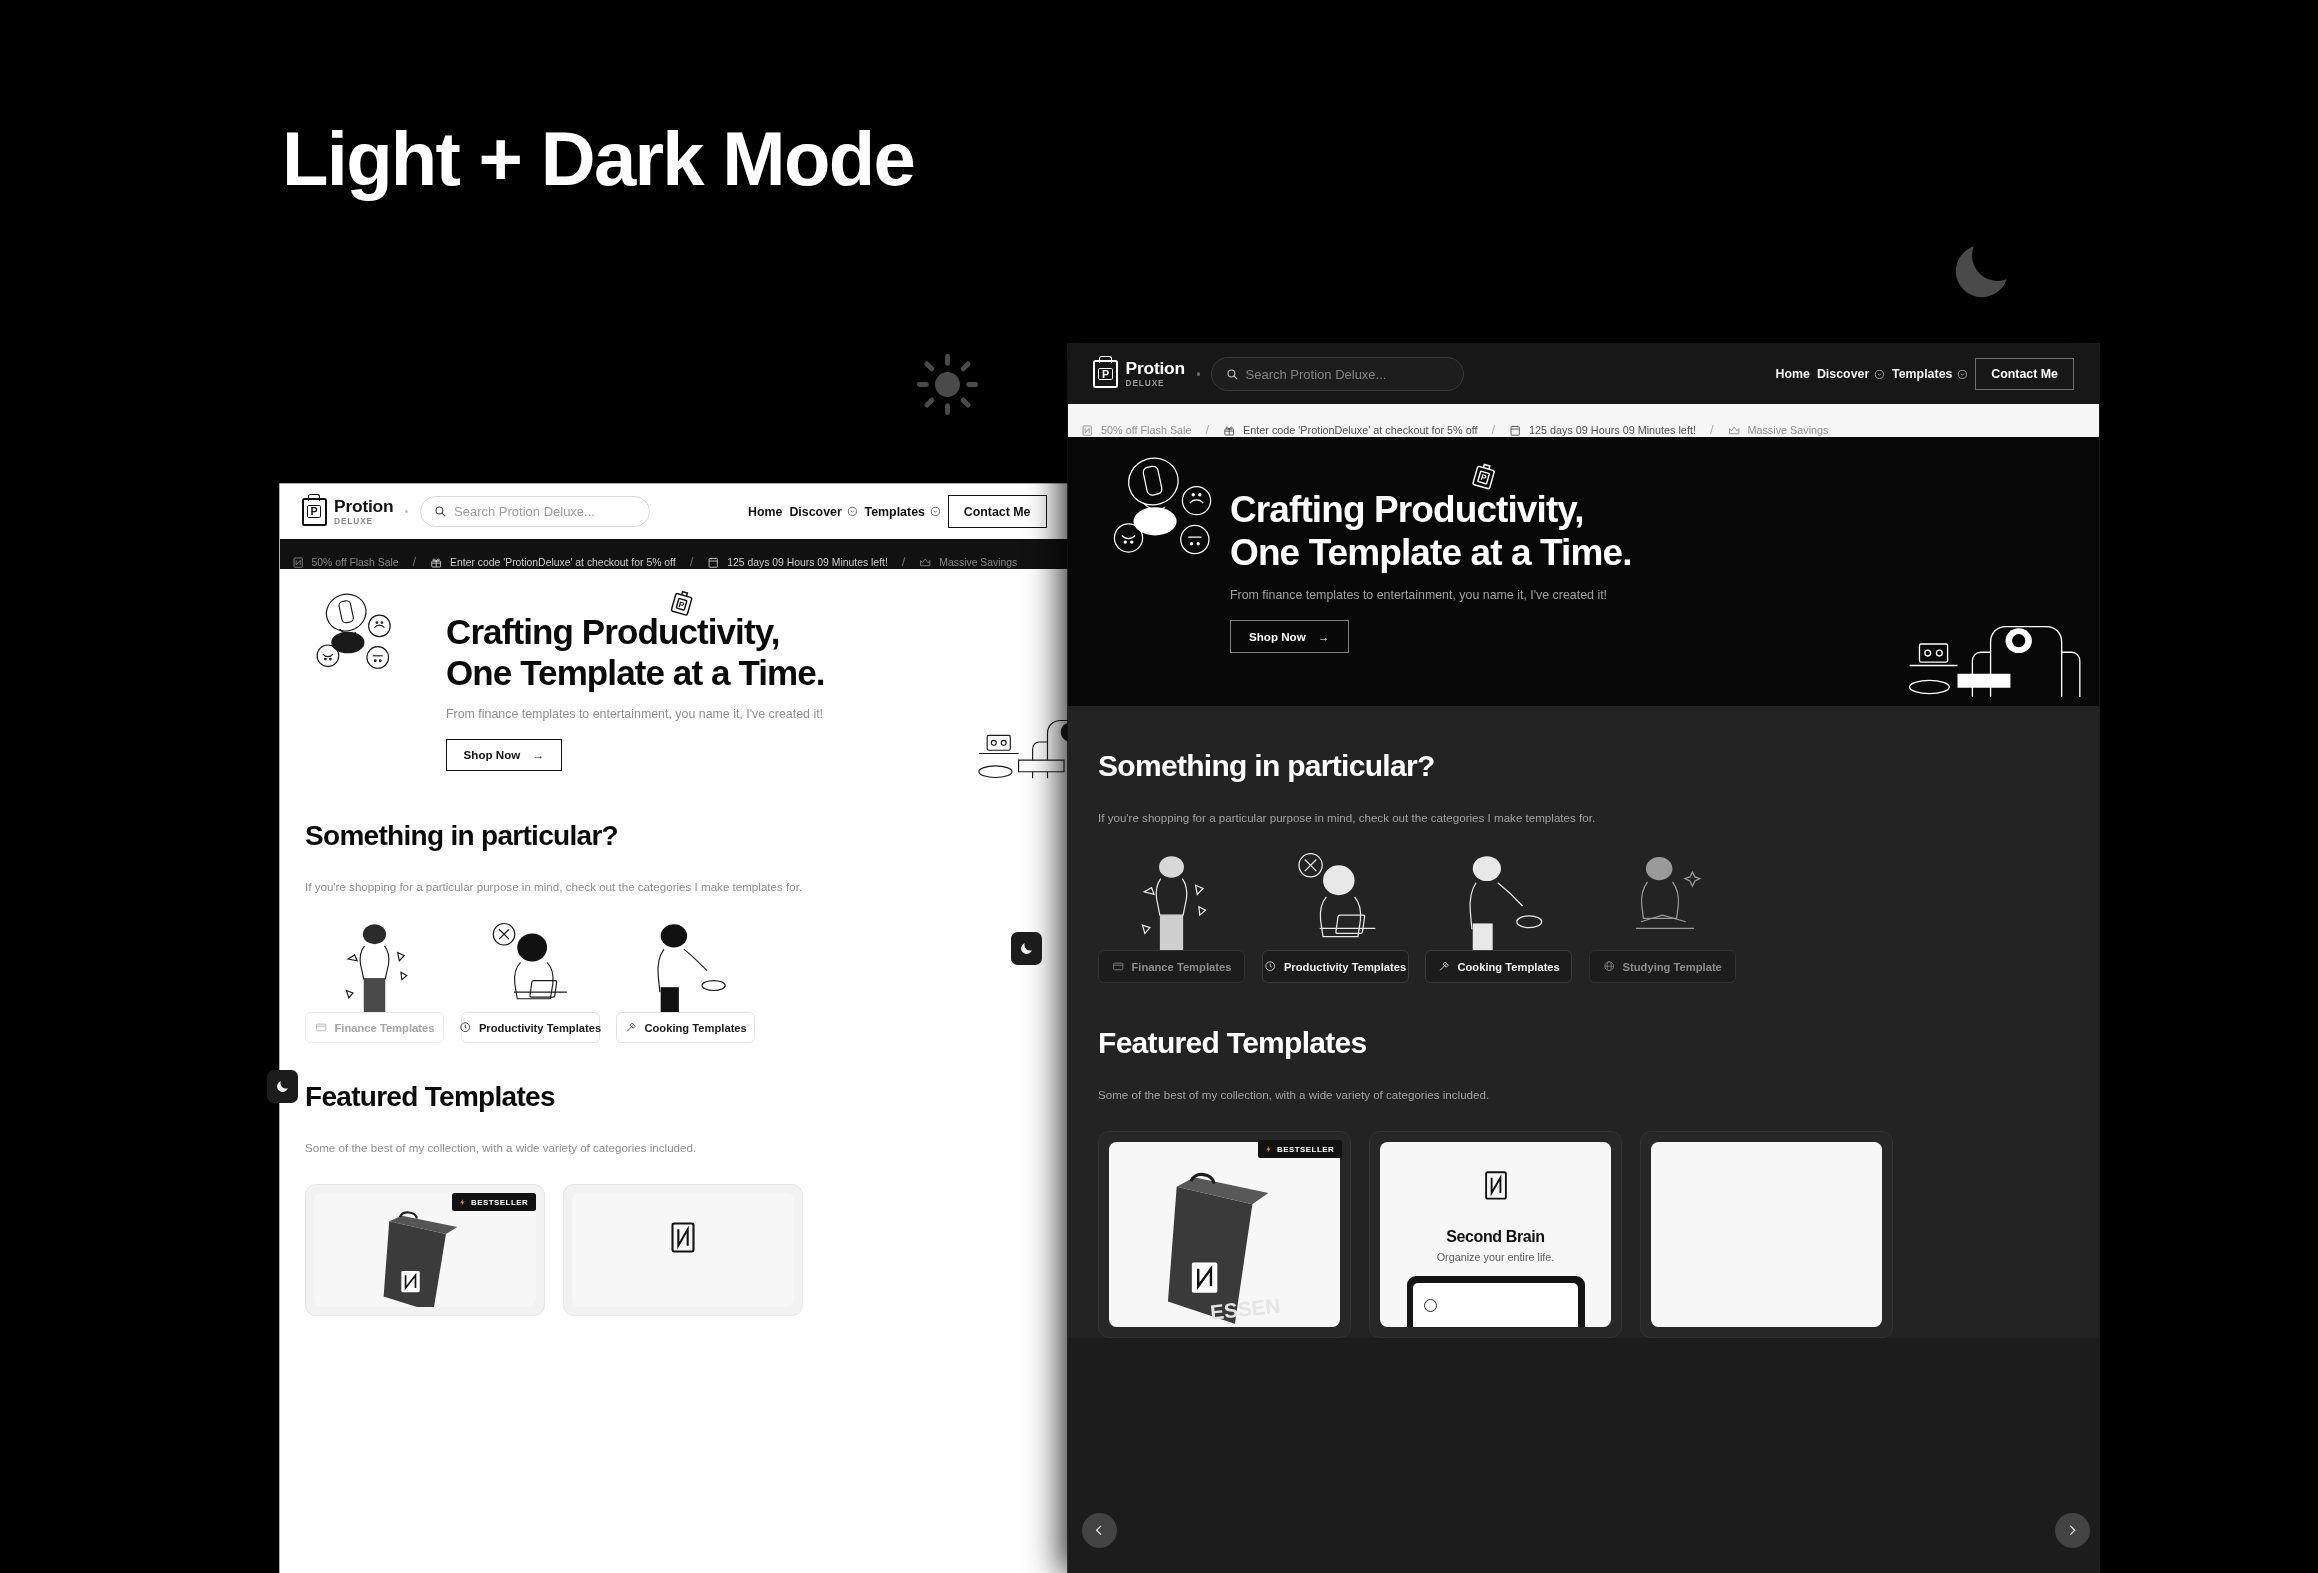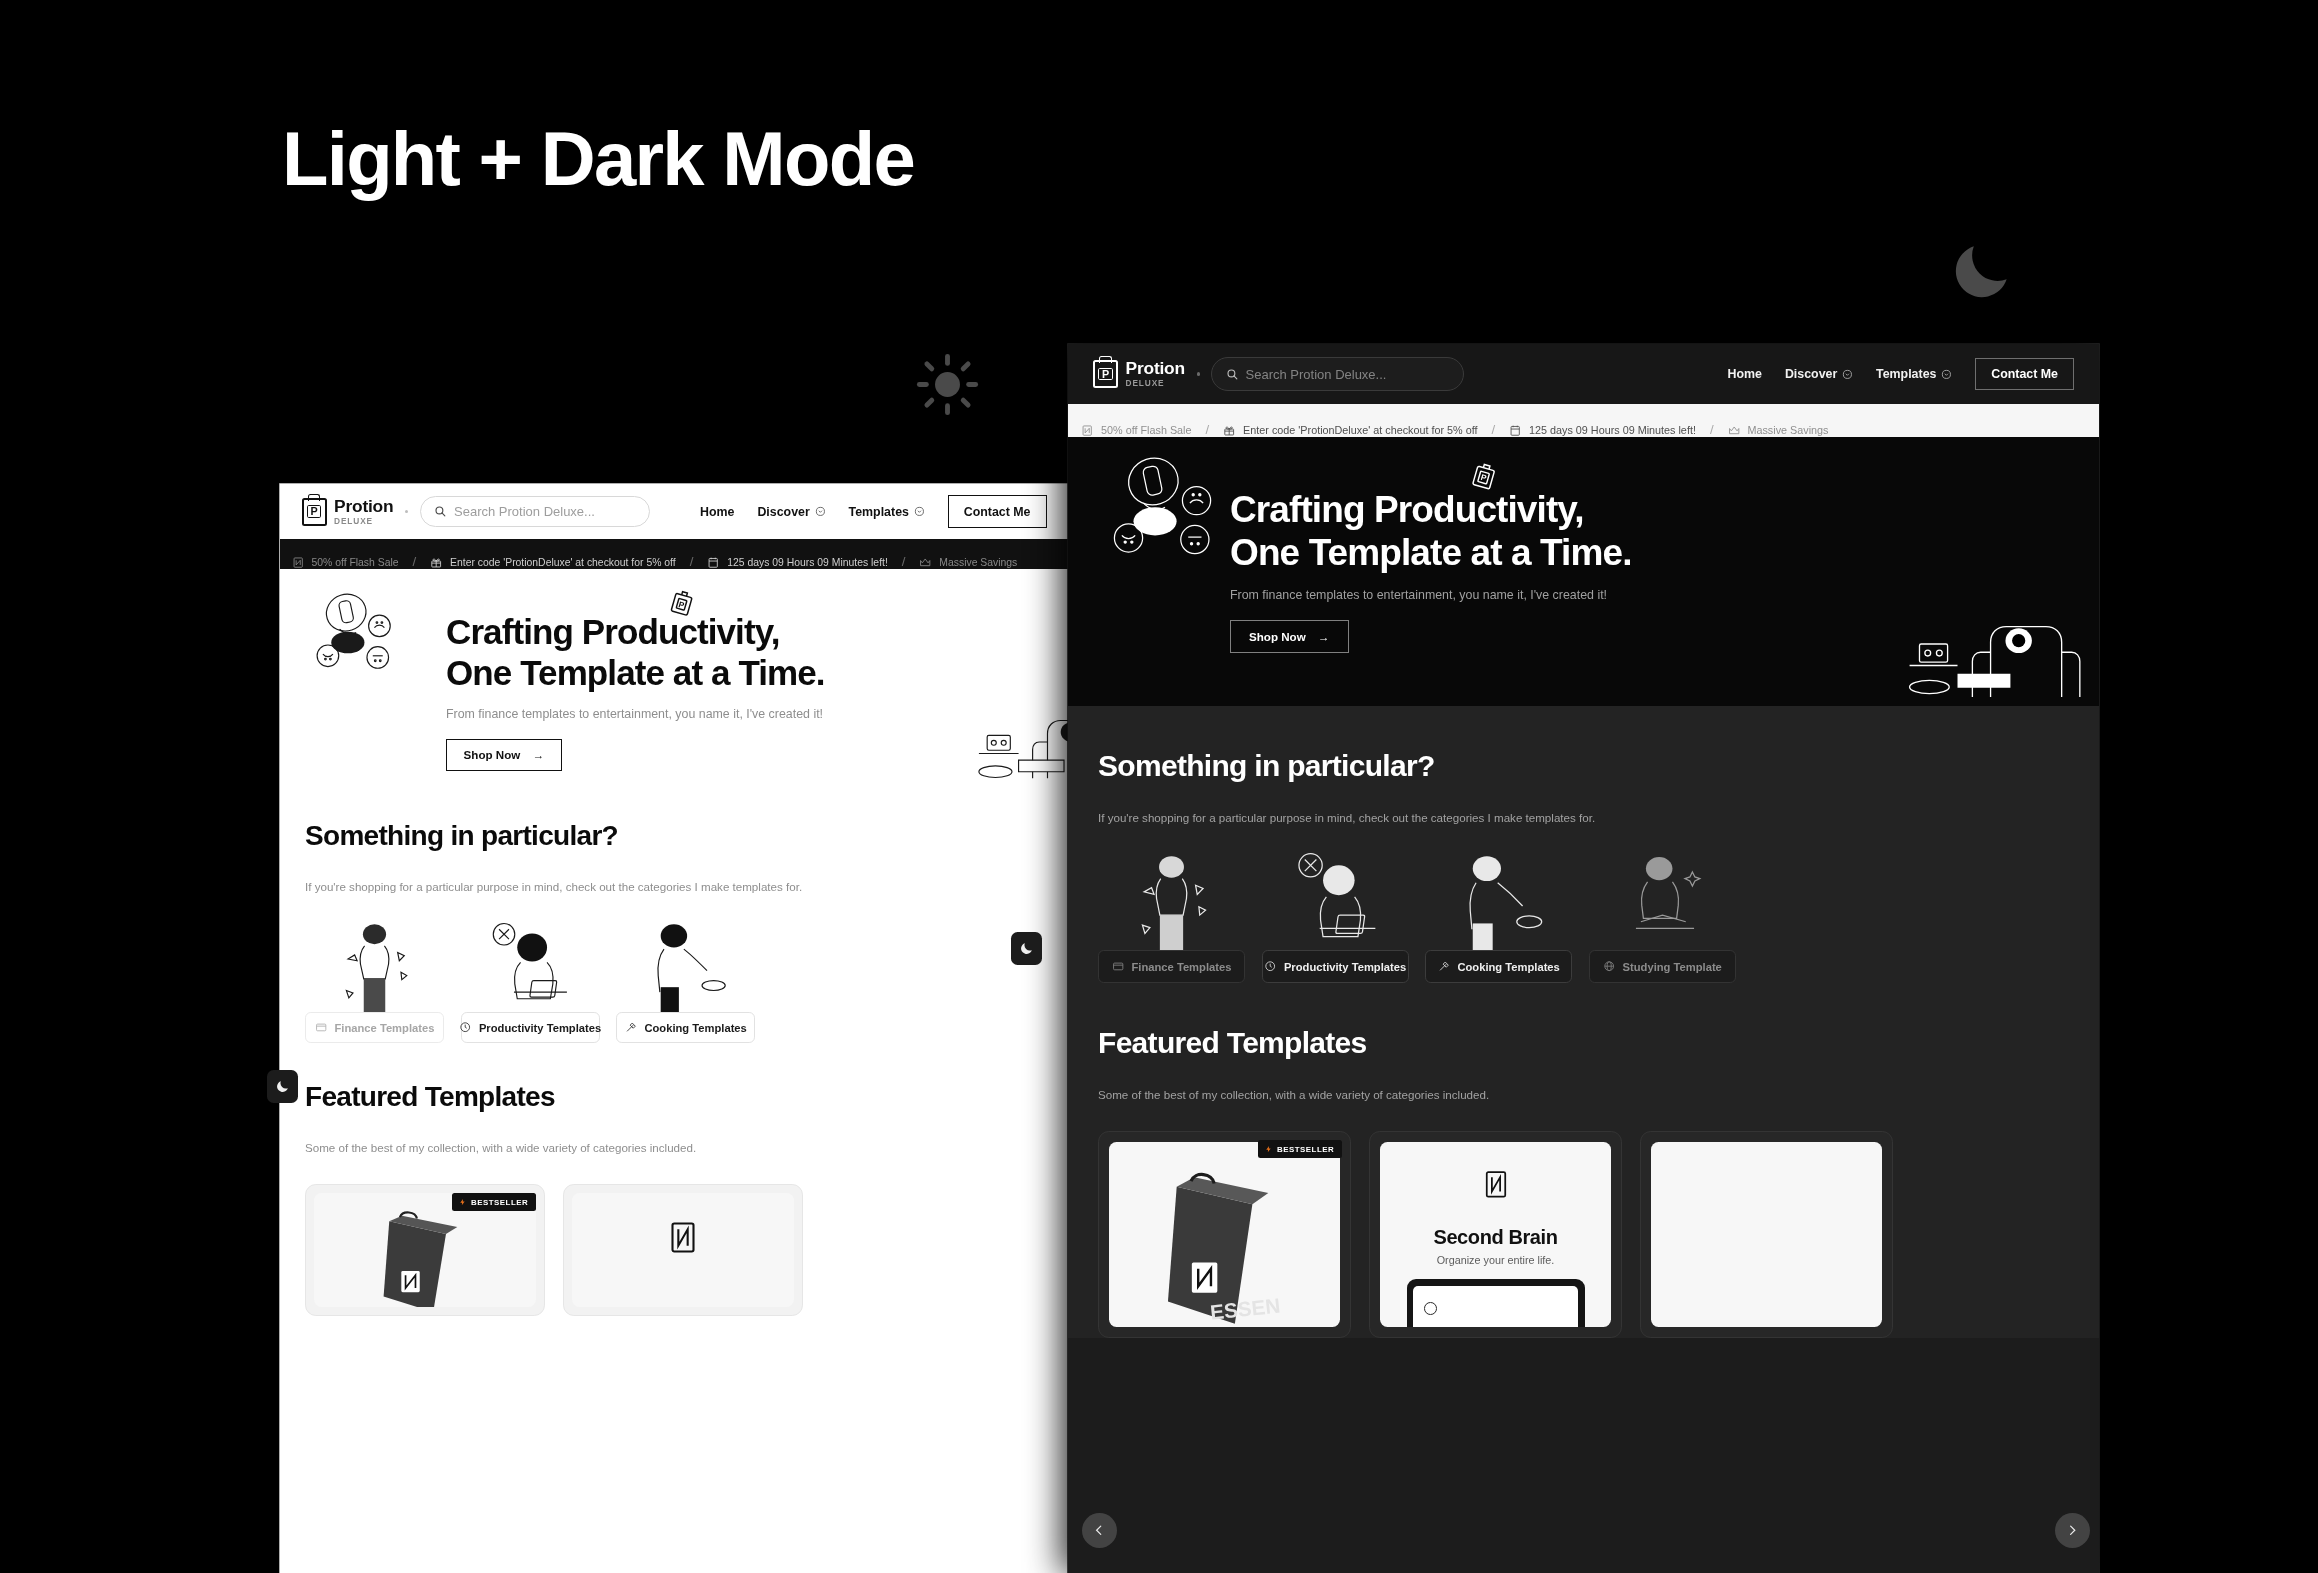--- a/index.html
+++ b/index.html
@@ -85,21 +85,21 @@
     width:253px; height:34px;
     border:1.2px solid #3a3a3a; background:#1d1d1d;
   }
   .search-icon { width:12.4px; height:12.4px; flex:0 0 auto; }
   .search-placeholder { font-size:13px; }
   .light-window .search-icon { color:#4a4a4a; }
   .light-window .search-placeholder { color:#9d9d9d; }
   .dark-window .search-icon { color:#bdbdbd; }
   .dark-window .search-placeholder { color:#848484; }
 
-  .nav-links { margin-left:auto; display:flex; align-items:center; gap:23px; }
+  .nav-links { margin-left:auto; display:flex; align-items:center; gap:7px; }
   .nav-link { display:flex; align-items:center; gap:5px; font-size:12.4px; font-weight:700; white-space:nowrap; }
   .light-window .nav-link { color:#111; }
   .dark-window  .nav-link { color:#f2f2f2; }
   .caret-icon { width:10.8px; height:10.8px; opacity:.75; }
   .contact-btn {
     font-size:12.4px; font-weight:700; padding:8.3px 15px; white-space:nowrap;
   }
   .light-window .contact-btn { color:#111; border:1.2px solid #111; }
   .dark-window  .contact-btn { color:#fff; border:1.2px solid #6f6f6f; }
 
@@ -177,21 +177,21 @@
   .feat-inner { width:100%; height:100%; border-radius:7.5px; background:#f7f7f7; position:relative; overflow:hidden;
                 display:flex; flex-direction:column; align-items:center; }
   .bestseller-badge {
     position:absolute; right:8.3px; top:8.3px; z-index:5;
     display:flex; align-items:center; gap:4.1px;
     background:#111; color:#fff; font-size:7.9px; font-weight:700; letter-spacing:0.5px;
     padding:4.1px 7.5px; border-radius:2.5px;
   }
   .bolt-icon { width:7.5px; height:10px; color:#e8701a; }
   .notion-logo { margin-top:28px; }
-  .feat-title { margin-top:27px; font-size:20px; font-weight:700; color:#111; letter-spacing:-0.4px; }
+  .feat-title { margin-top:27px; font-size:16px; font-weight:700; color:#111; letter-spacing:-0.4px; }
   .feat-sub { margin-top:5px; font-size:10.8px; color:#5c5c5c; }
   .laptop-mock {
     margin-top:13.2px; width:178px; height:73px;
     background:#151515; border-radius:9px 9px 0 0; padding:6.6px 6.6px 0 6.6px;
   }
   .laptop-screen { width:100%; height:100%; background:#fff; border-radius:5px 5px 0 0; position:relative; }
   .laptop-screen:after { content:""; position:absolute; left:10.8px; top:16.6px; width:10.8px; height:10.8px;
                          border:1.7px solid #2a2a2a; border-radius:50%; }
   .bag-art { width:100%; height:100%; }
 

